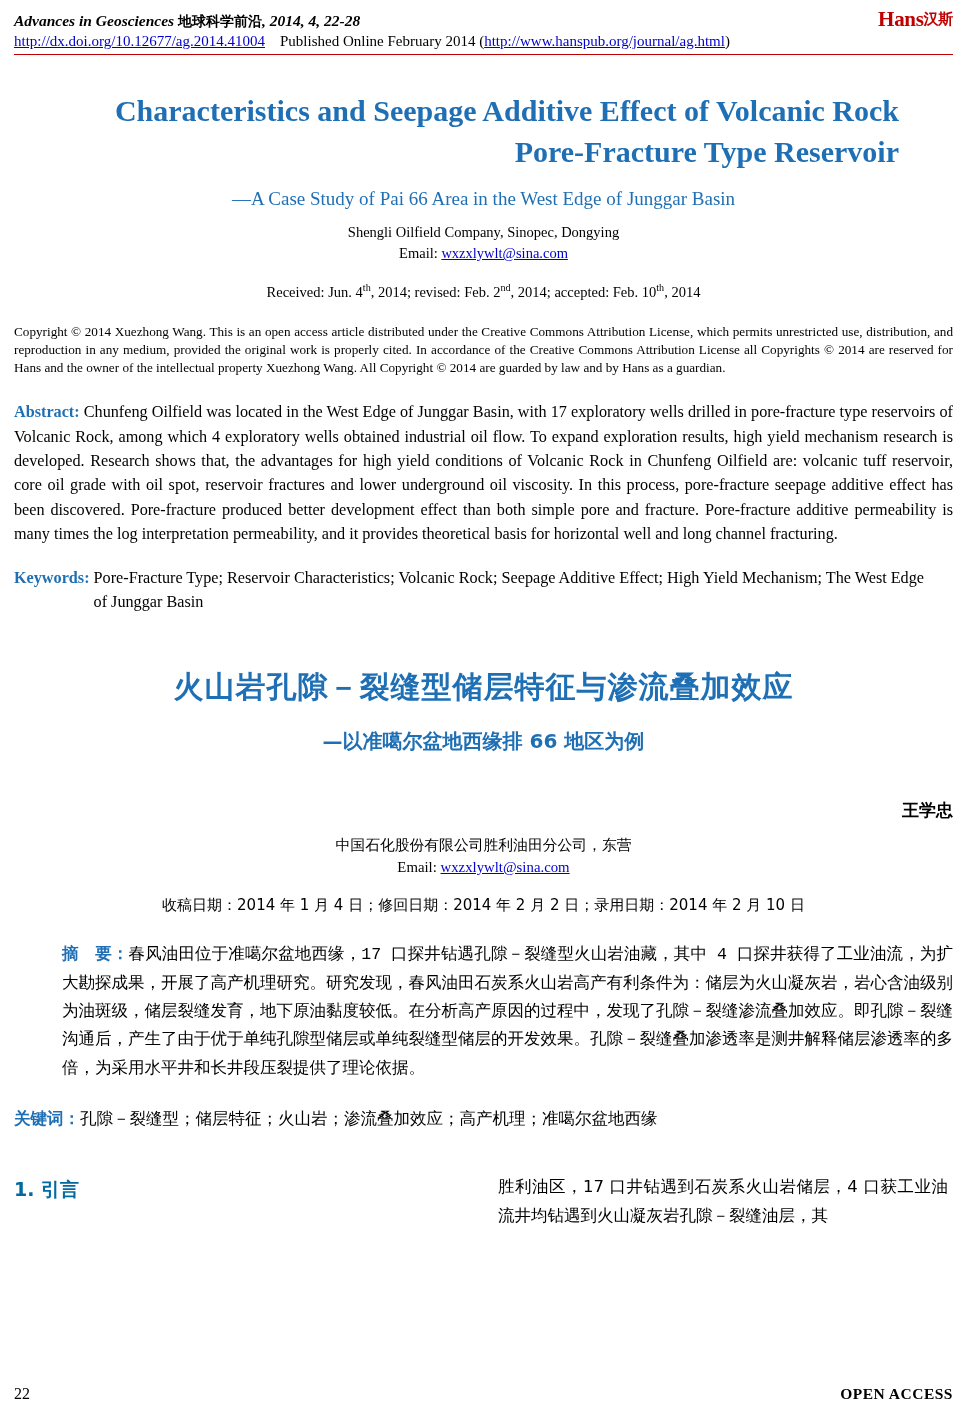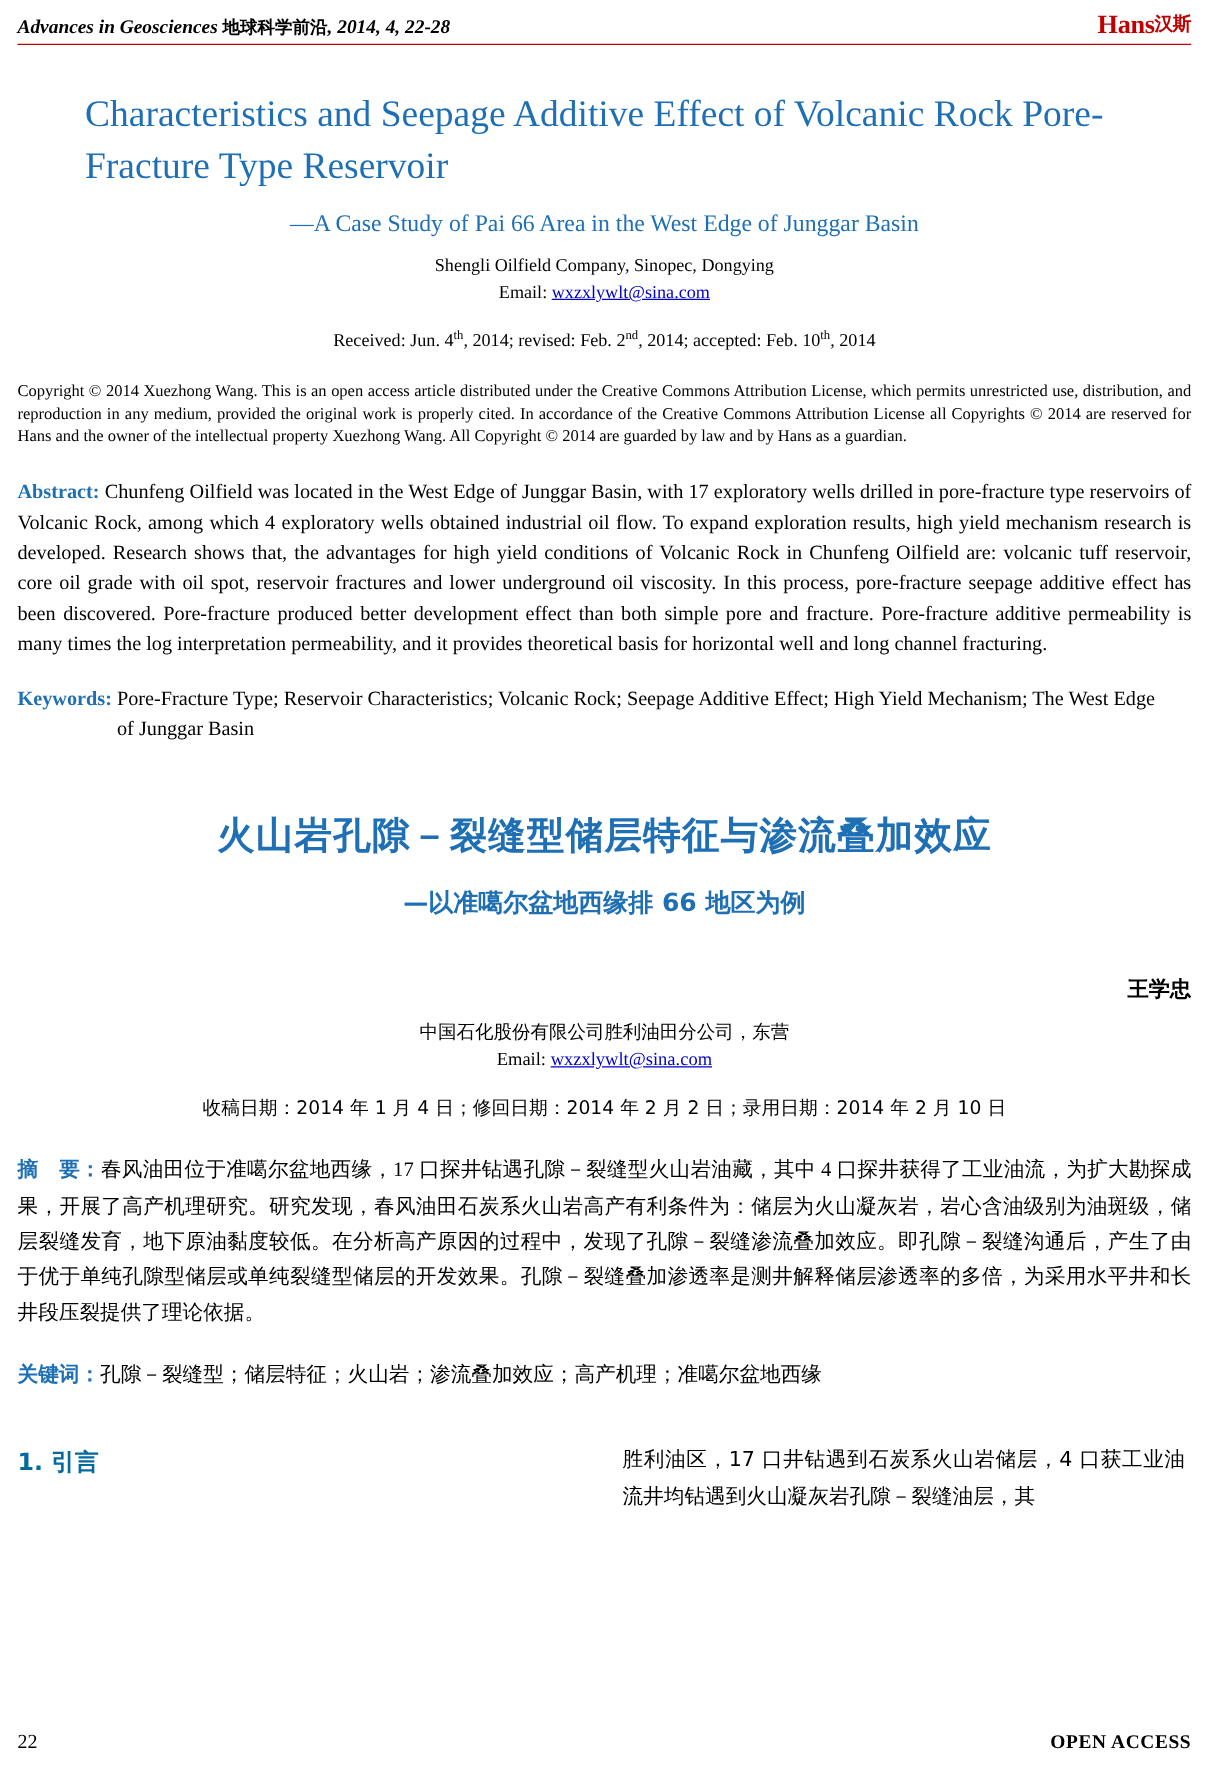--- a/index.html
+++ b/index.html
@@ -67,22 +67,22 @@
   .hr-red {
     border: none;
     border-top: 1.6px solid #c00000;
     margin: 4px 0 0 0;
   }
 
   
   .title-en {
     color: #1f6fb5;
     font-size: 30px;
-    font-weight: normal;
-    text-align: left;
+    font-weight: bold;
+    text-align: right;
     line-height: 1.35;
     margin: 36px 54px 0 54px;
   }
   .subtitle-en {
     color: #1f6fb5;
     font-size: 19px;
     font-weight: normal;
     text-align: center;
     margin: 16px 40px 0 40px;
   }
@@ -173,21 +173,22 @@
     text-align: center;
     font-size: 15px;
     margin-top: 18px;
     font-family: "DejaVu Sans", sans-serif;
   }
   .abs-cn {
     font-size: 16.5px;
     line-height: 1.72;
     margin-top: 26px;
     text-align: justify;
-    font-family: Liberation Serif, serif;
+    font-family: Liberation Mono, monospace;
+    margin-left: 48px;
   }
   .abs-cn .lbl, .kw-cn .lbl {
     color: #1f6fb5;
     font-weight: bold;
   }
   .kw-cn {
     font-size: 16.5px;
     line-height: 1.7;
     margin-top: 22px;
     font-family: "DejaVu Sans", sans-serif;
@@ -242,20 +243,24 @@
   <div class="header-line1">
     <div class="journal-info">
       <span>Advances in Geosciences</span>
       <span class="cn">地球科学前沿</span><span class="vol">, 2014, 4, 22-28</span>
     </div>
     <div class="hans-logo">
       <span>Hans</span><span class="hans-cn">汉斯</span>
     </div>
   </div>
 
+  <div class="header-line2">
+    <a class="link" href="#">http://dx.doi.org/10.12677/ag.2014.41004</a>
+    &nbsp;&nbsp;&nbsp;<span>Published Online February 2014 (</span><a class="link" href="#">http://www.hanspub.org/journal/ag.html</a><span>)</span>
+  </div>
 
   <hr class="hr-red">
 
   <h1 class="title-en">Characteristics and Seepage Additive Effect of Volcanic Rock Pore-Fracture Type Reservoir</h1>
   <h2 class="subtitle-en">—A Case Study of Pai 66 Area in the West Edge of Junggar Basin</h2>
 
 
   <div class="affil">
     <div>Shengli Oilfield Company, Sinopec, Dongying</div>
     <div><span>Email: </span><a class="link" href="#">wxzxlywlt@sina.com</a></div>

